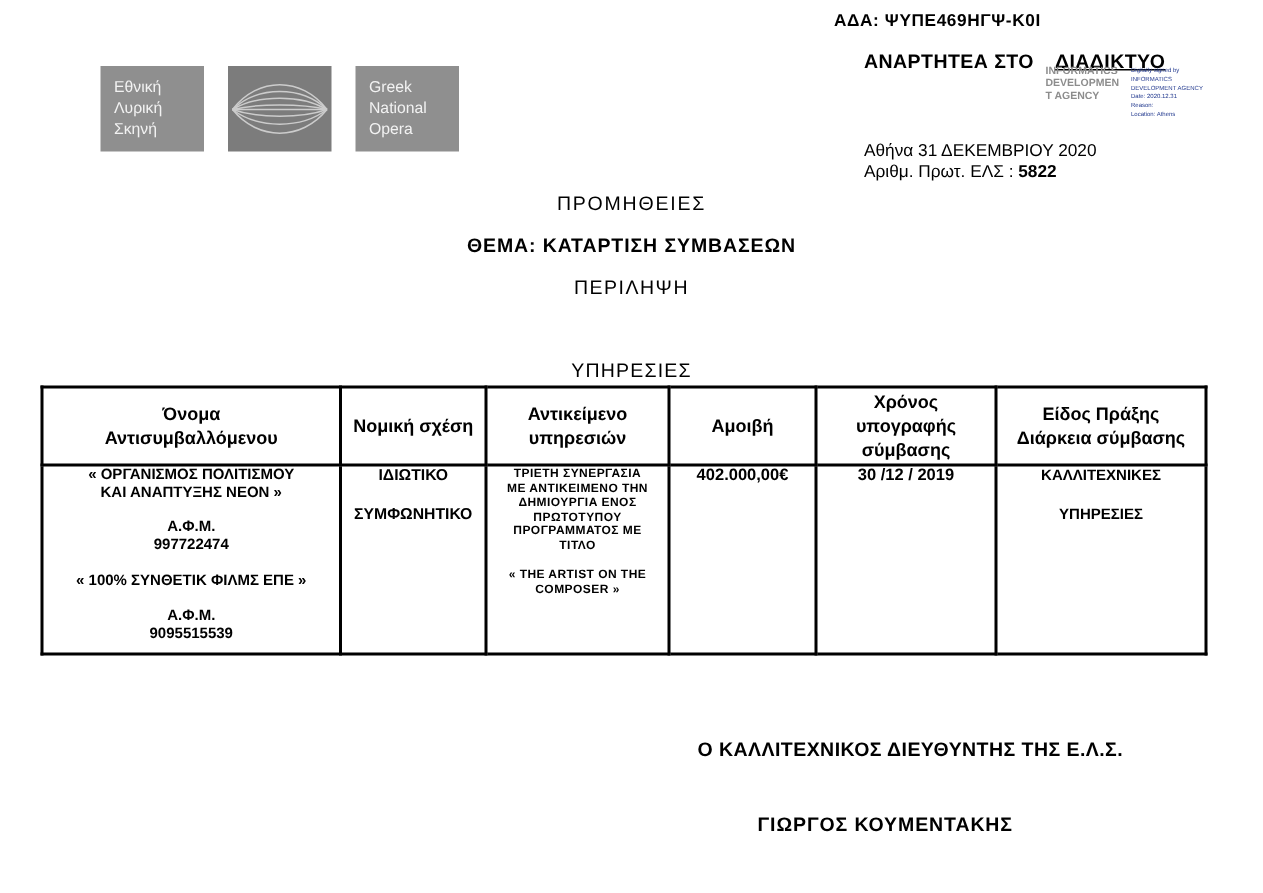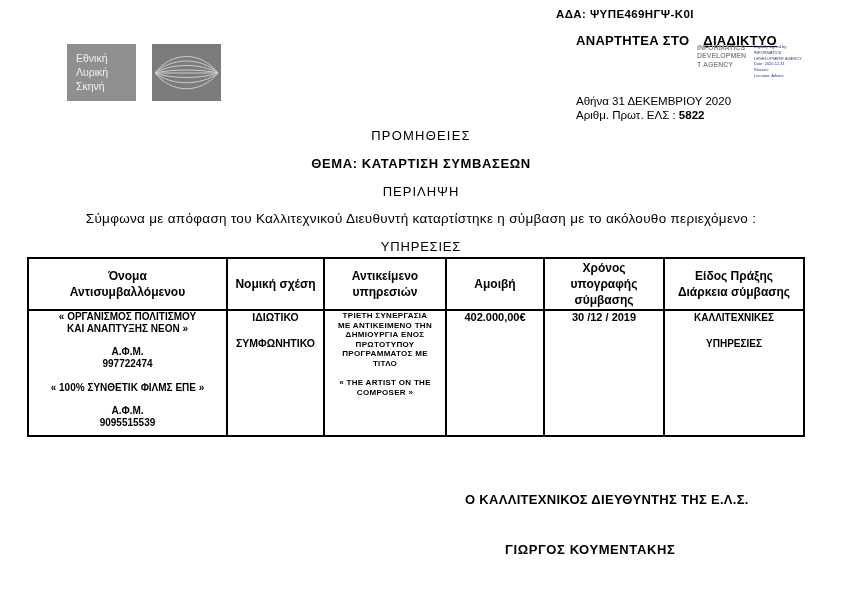--- a/index.html
+++ b/index.html
@@ -113,20 +113,23 @@
           <path d="M3,29 C20,13 49,13 66,29"></path>
           <path d="M3,29 C20,19 49,19 66,29"></path>
           <path d="M3,29 C20,25 49,25 66,29"></path>
           <path d="M3,29 L66,29"></path>
           <path d="M3,29 C20,35 49,35 66,29"></path>
           <path d="M3,29 C20,42 49,42 66,29"></path>
           <path d="M3,29 C20,50 49,50 66,29"></path>
         </g>
       </svg>
     </div>
+    <div class="logo-box logo-right logo-text pre">Greek
+National
+Opera</div>
   </div>
 
   <div class="abs anartitea-row">
     <span>ΑΝΑΡΤΗΤΕΑ  ΣΤΟ</span>
     <span class="diadiktyo">ΔΙΑΔΙΚΤΥΟ</span>
   </div>
   <div class="abs stamp">
     <div class="stamp-agency pre">INFORMATICS
 DEVELOPMEN
 T AGENCY</div>
@@ -140,21 +143,20 @@
 
   <div class="abs dateline">Αθήνα  31 ΔΕΚΕΜΒΡΙΟΥ 2020</div>
   <div class="abs protocol">
     <span>Αριθμ. Πρωτ. ΕΛΣ :</span>
     <b>5822</b>
   </div>
 
   <div class="abs center-line h-section">ΠΡΟΜΗΘΕΙΕΣ</div>
   <div class="abs center-line h-subject">ΘΕΜΑ: ΚΑΤΑΡΤΙΣΗ ΣΥΜΒΑΣΕΩΝ</div>
   <div class="abs center-line h-summary">ΠΕΡΙΛΗΨΗ</div>
-  <div class="abs center-line h-intro">Σύμφωνα με απόφαση του Καλλιτεχνικού Διευθυντή καταρτίστηκε η σύμβαση με το ακόλουθο περιεχόμενο :</div>
   <div class="abs center-line h-services">ΥΠΗΡΕΣΙΕΣ</div>
 
   <table class="abs contract-table">
     <colgroup>
       <col style="width:199px">
       <col style="width:97px">
       <col style="width:122px">
       <col style="width:98px">
       <col style="width:120px">
       <col style="width:140px">

